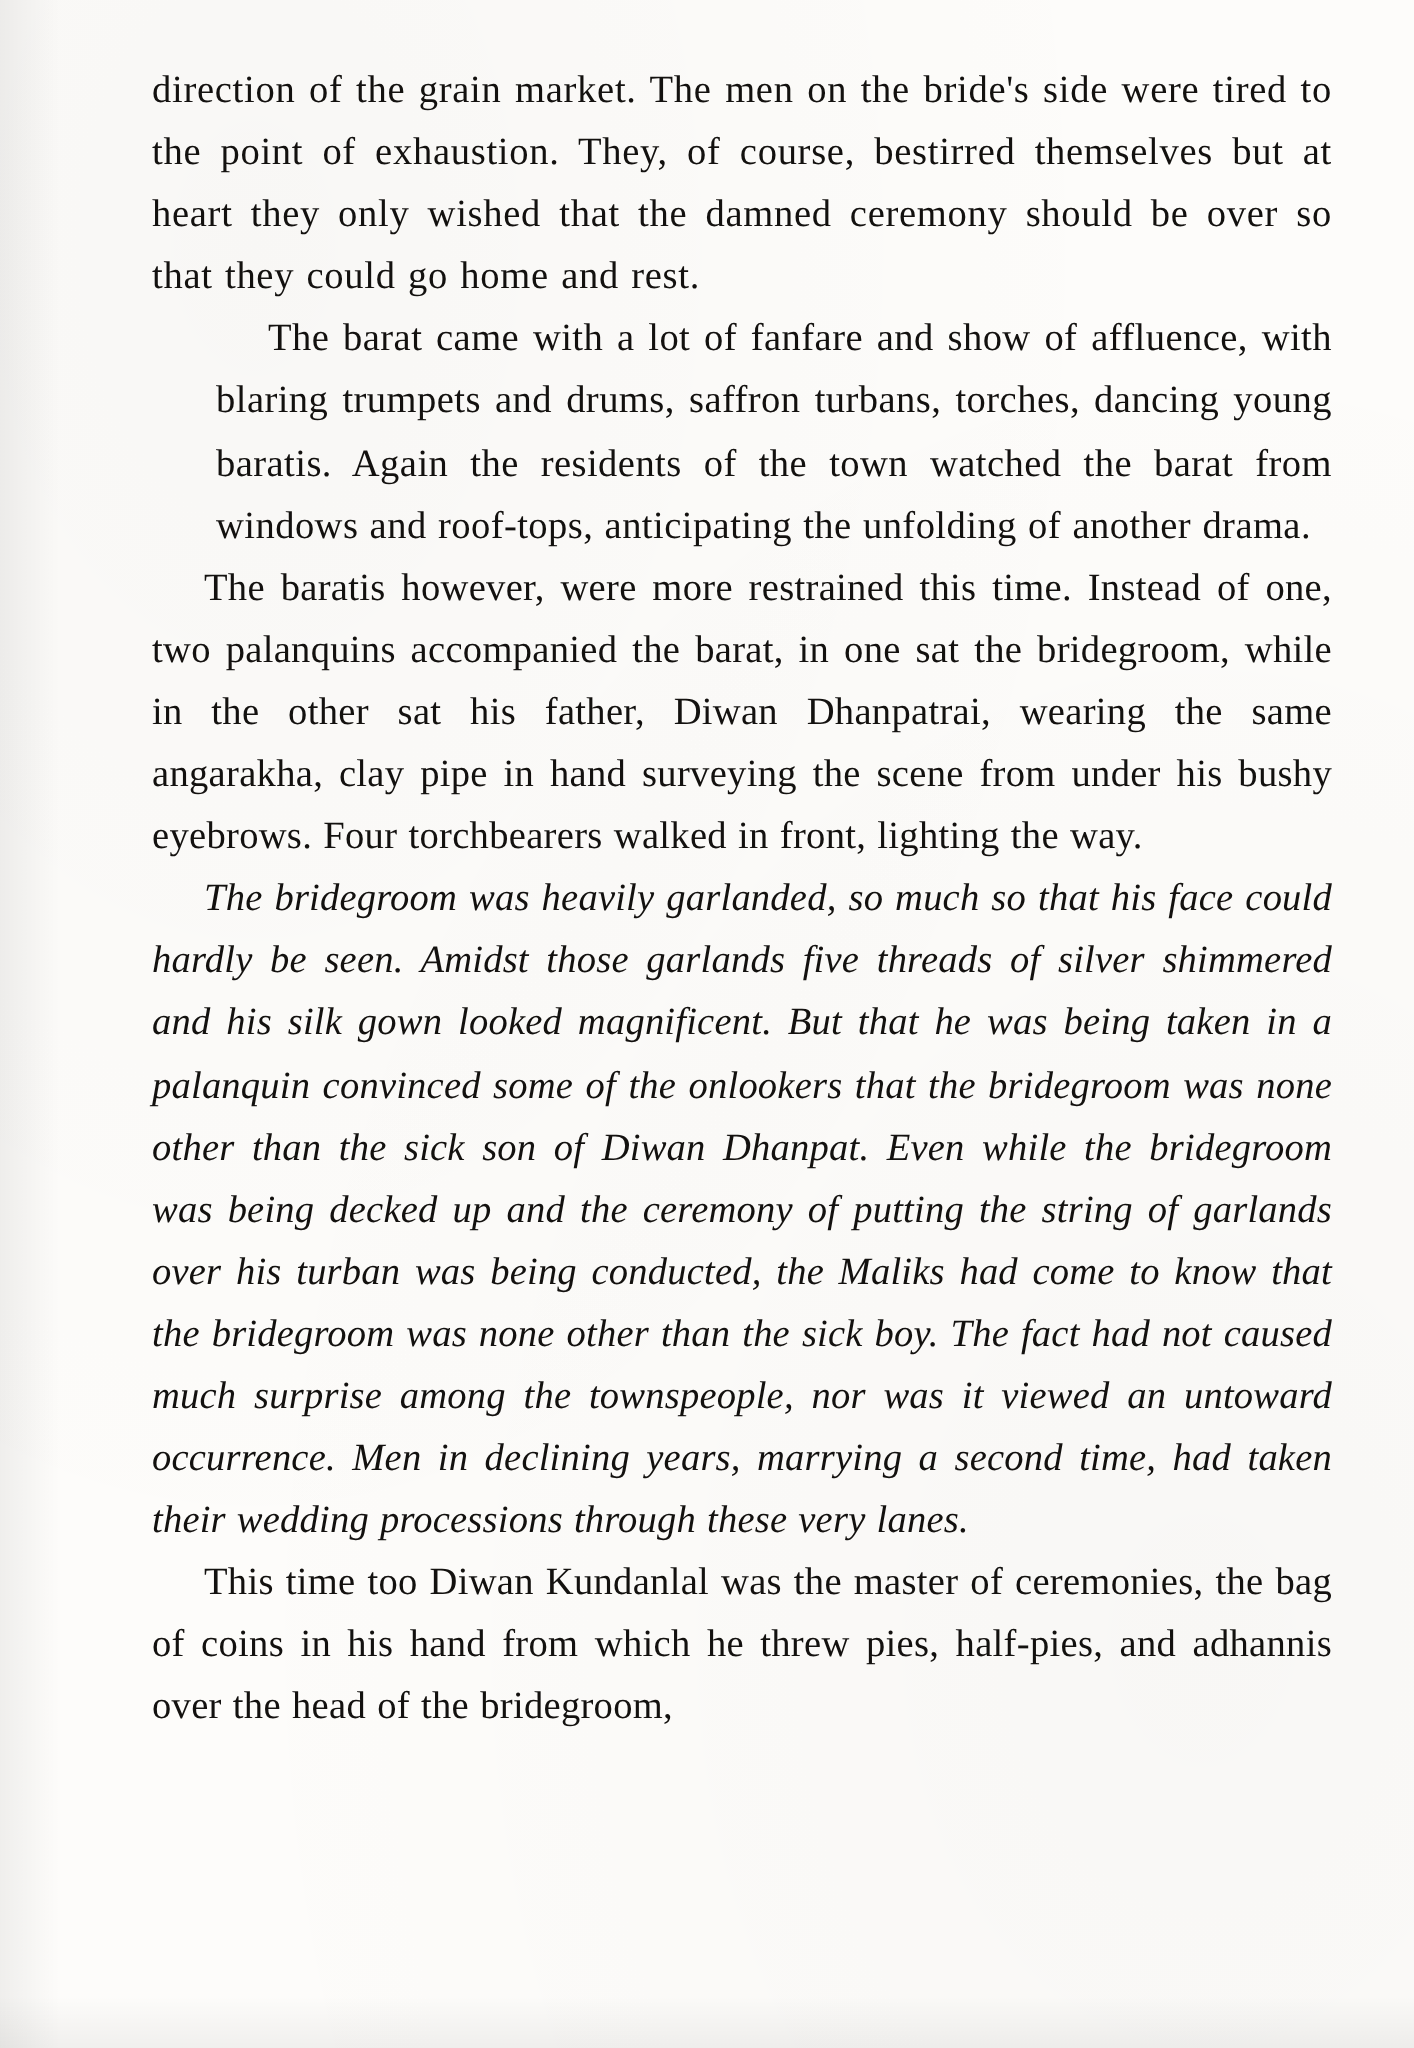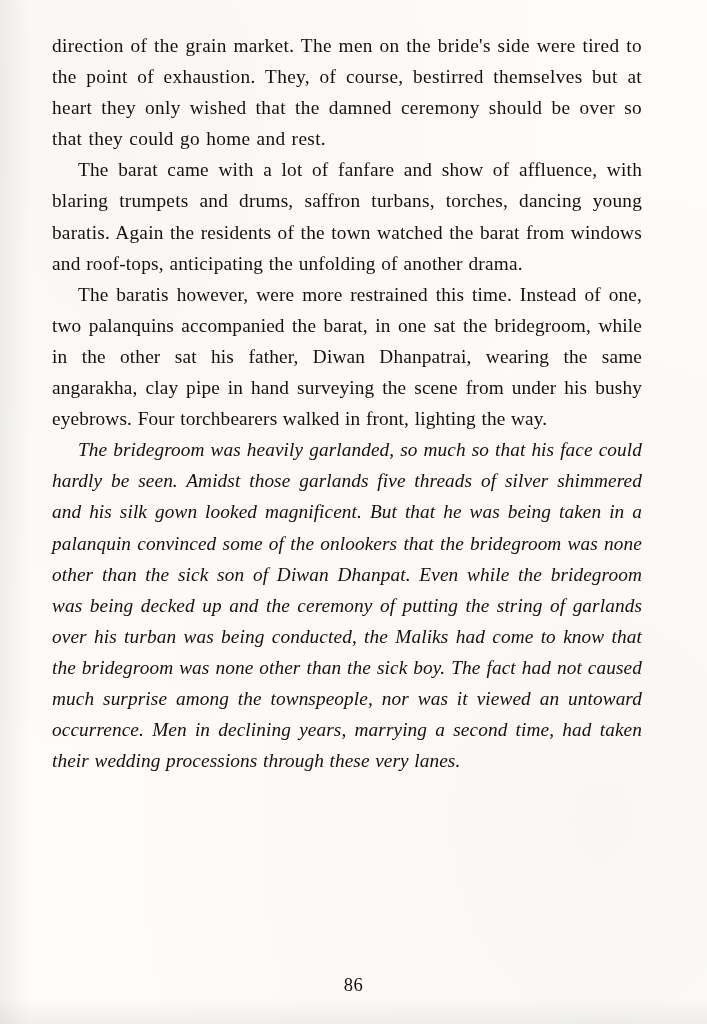--- a/index.html
+++ b/index.html
@@ -18,40 +18,40 @@
   .page {
     position: absolute;
     inset: 0;
     background: #fdfcfa;
     background-image:
       radial-gradient(ellipse at 18% 12%, rgba(0,0,0,0.020), rgba(0,0,0,0) 55%),
       radial-gradient(ellipse at 85% 80%, rgba(0,0,0,0.018), rgba(0,0,0,0) 60%);
   }
   .text-block {
     position: absolute;
-    left: 52px;
+    left: 76px;
     top: 30px;
     width: 590px;
   }
   p.para {
     margin: 0;
     font-size: 19.3px;
     line-height: 31.1px;
     text-align: justify;
     text-justify: inter-word;
     letter-spacing: 0.15px;
     word-spacing: 0.6px;
     color: #13110f;
   }
   p.para.indent {
     text-indent: 26px;
   }
   
   p.para:nth-of-type(1) { letter-spacing: 0.35px; word-spacing: 1.0px; }
-  p.para:nth-of-type(2) { letter-spacing: 0.22px; }
+  p.para:nth-of-type(2) { letter-spacing: 0.22px; margin-left: 32px; }
   p.para:nth-of-type(4) { letter-spacing: 0.10px; font-style: italic; }
   .page-number {
     position: absolute;
     left: 0;
     right: 0;
     top: 975px;
     text-align: center;
     font-size: 18.5px;
     color: #13110f;
     letter-spacing: 0.5px;
@@ -72,19 +72,19 @@
 </head>
 <body>
 
 <div class="page">
 
   <div class="text-block">
     <p class="para">direction of the grain market. The men on the bride's side were tired to the point of exhaustion. They, of course, bestirred themselves but at heart they only wished that the damned ceremony should be over so that they could go home and rest.</p>
     <p class="para indent">The barat came with a lot of fanfare and show of affluence, with blaring trumpets and drums, saffron turbans, torches, dancing young baratis. Again the residents of the town watched the barat from windows and roof-tops, anticipating the unfolding of another drama.</p>
     <p class="para indent">The baratis however, were more restrained this time. Instead of one, two palanquins accompanied the barat, in one sat the bridegroom, while in the other sat his father, Diwan Dhanpatrai, wearing the same angarakha, clay pipe in hand surveying the scene from under his bushy eyebrows. Four torchbearers walked in front, lighting the way.</p>
     <p class="para indent">The bridegroom was heavily garlanded, so much so that his face could hardly be seen. Amidst those garlands five threads of silver shimmered and his silk gown looked magnificent. But that he was being taken in a palanquin convinced some of the onlookers that the bridegroom was none other than the sick son of Diwan Dhanpat. Even while the bridegroom was being decked up and the ceremony of putting the string of garlands over his turban was being conducted, the Maliks had come to know that the bridegroom was none other than the sick boy. The fact had not caused much surprise among the townspeople, nor was it viewed an untoward occurrence. Men in declining years, marrying a second time, had taken their wedding processions through these very lanes.</p>
+    <p class="para indent">This time too Diwan Kundanlal was the master of ceremonies, the bag of coins in his hand from which he threw pies, half-pies, and adhannis over the head of the bridegroom,</p>
   </div>
 
-  <div class="page-number">86</div>
 
   <div class="edge-shade-left"></div>
   <div class="edge-shade-bottom"></div>
 </div>
 
 </body></html>

